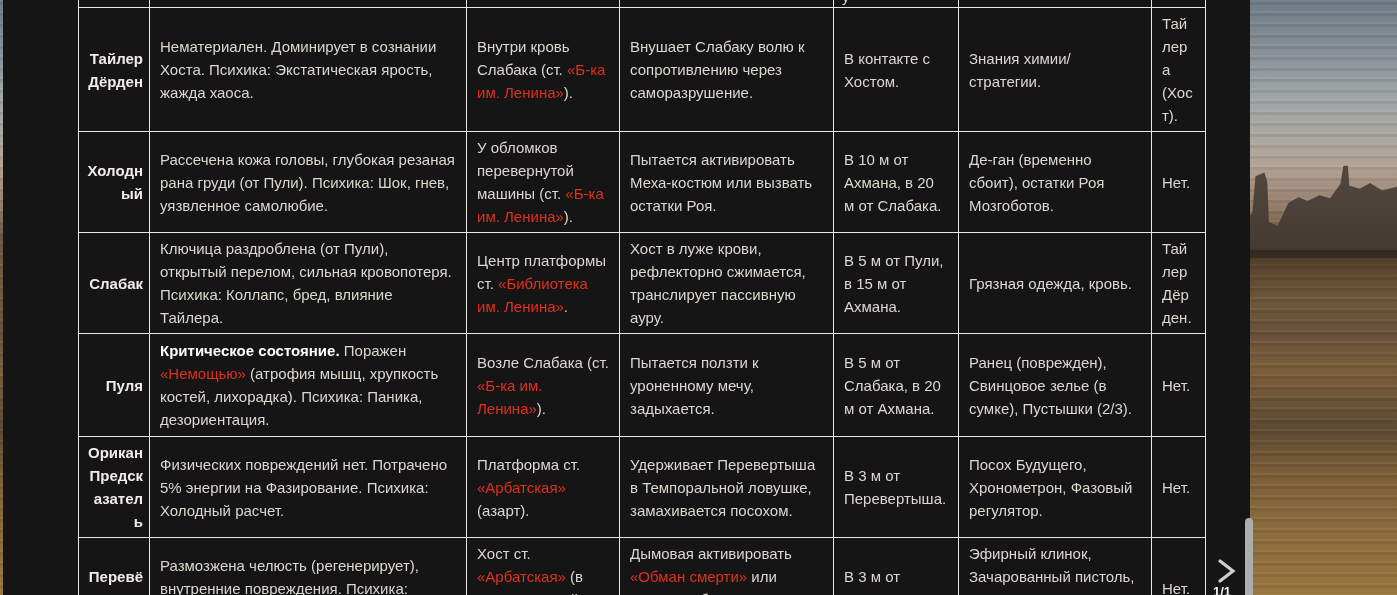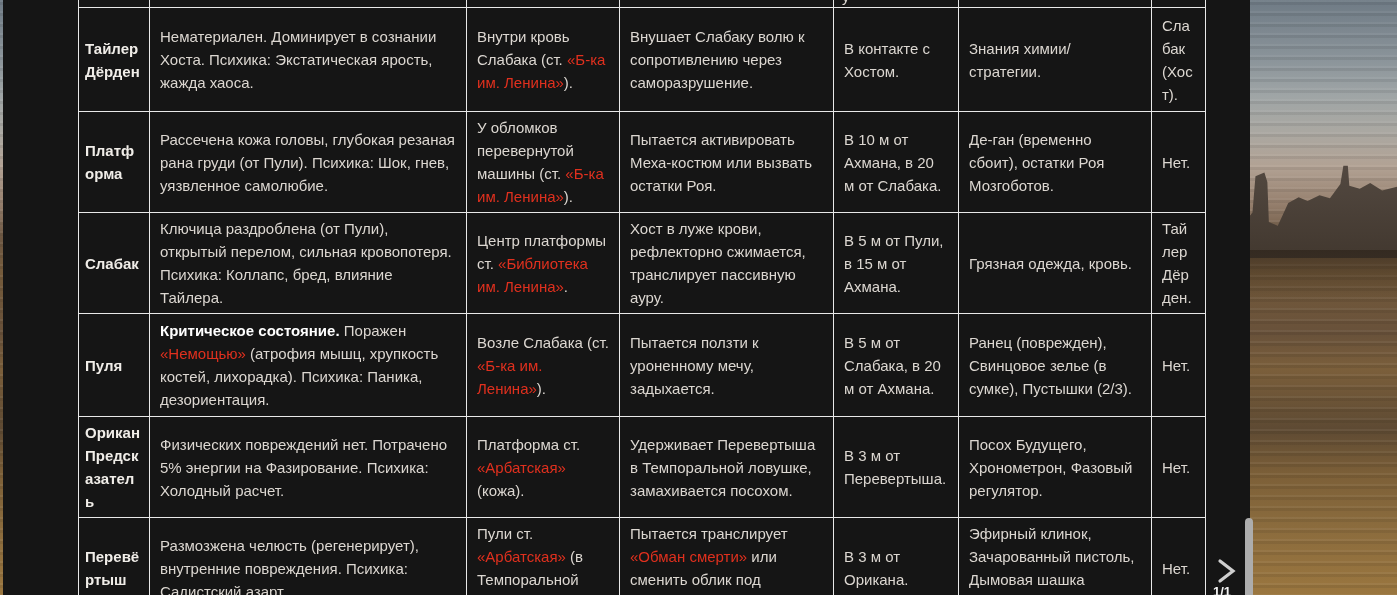--- a/index.html
+++ b/index.html
@@ -40,21 +40,21 @@
   
   .table-wrap{position:absolute;left:75px;top:-2px;}
   table{
     border-collapse:collapse;table-layout:fixed;width:1127px;
     color:#dcd7d1;font-size:15px;line-height:23px;
   }
   td{
     border:1px solid #e8e8e8;vertical-align:middle;
     padding:4px 10px;overflow-wrap:anywhere;
   }
-  td.name-cell{font-weight:700;color:#f0ede8;padding:4px 6px;}
+  td.name-cell{font-weight:700;color:#f0ede8;padding:4px 6px;text-align:right;}
   tr.partial-row td{height:8px;padding:0;position:relative;overflow:hidden;}
   tr.partial-row span{position:absolute;top:-14px;left:8px;white-space:nowrap;}
   tr.r1{height:104px;} tr.r2{height:98px;} tr.r3{height:100px;}
   tr.r4{height:103px;} tr.r5{height:78px;border-radius:9px;} tr.r6{height:96px;}
   .seg-red{color:#e0301e;}
   .seg-bold{font-weight:700;color:#ffffff;}
   
   .scroll-thumb{
     position:absolute;left:1242px;top:518px;width:8px;height:82px;
     background:#adadad;border-radius:4px 4px 0 0;cursor:pointer;
@@ -99,24 +99,24 @@
             <td></td>
             <td></td>
           </tr>
           <tr class="r1">
             <td class="name-cell">Тайлер Дёрден</td>
             <td><span>Нематериален. Доминирует в сознании Хоста. Психика: Экстатическая ярость, жажда хаоса.</span></td>
             <td><span>Внутри кровь Слабака (ст. </span><span class="seg-red">«Б-ка им. Ленина»</span><span>).</span></td>
             <td><span>Внушает Слабаку волю к сопротивлению через саморазрушение.</span></td>
             <td><span>В контакте с Хостом.</span></td>
             <td><span>Знания химии/стратегии.</span></td>
-            <td><span>Слабак (Хост).</span></td>
+            <td><span>Тайлера (Хост).</span></td>
           </tr>
           <tr class="r2">
-            <td class="name-cell">Платформа</td>
+            <td class="name-cell">Холодный</td>
             <td><span>Рассечена кожа головы, глубокая резаная рана груди (от Пули). Психика: Шок, гнев, уязвленное самолюбие.</span></td>
             <td><span>У обломков перевернутой машины (ст. </span><span class="seg-red">«Б-ка им. Ленина»</span><span>).</span></td>
             <td><span>Пытается активировать Меха-костюм или вызвать остатки Роя.</span></td>
             <td><span>В 10 м от Ахмана, в 20 м от Слабака.</span></td>
             <td><span>Де-ган (временно сбоит), остатки Роя Мозгоботов.</span></td>
             <td><span>Нет.</span></td>
           </tr>
           <tr class="r3">
             <td class="name-cell">Слабак</td>
             <td><span>Ключица раздроблена (от Пули), открытый перелом, сильная кровопотеря. Психика: Коллапс, бред, влияние Тайлера.</span></td>
@@ -131,31 +131,31 @@
             <td><span class="seg-bold">Критическое состояние.</span><span> Поражен </span><span class="seg-red">«Немощью»</span><span> (атрофия мышц, хрупкость костей, лихорадка). Психика: Паника, дезориентация.</span></td>
             <td><span>Возле Слабака (ст. </span><span class="seg-red">«Б-ка им. Ленина»</span><span>).</span></td>
             <td><span>Пытается ползти к уроненному мечу, задыхается.</span></td>
             <td><span>В 5 м от Слабака, в 20 м от Ахмана.</span></td>
             <td><span>Ранец (поврежден), Свинцовое зелье (в сумке), Пустышки (2/3).</span></td>
             <td><span>Нет.</span></td>
           </tr>
           <tr class="r5">
             <td class="name-cell">Орикан Предсказатель</td>
             <td><span>Физических повреждений нет. Потрачено 5% энергии на Фазирование. Психика: Холодный расчет.</span></td>
-            <td><span>Платформа ст. </span><span class="seg-red">«Арбатская»</span><span> (кожа).</span></td>
+            <td><span>Платформа ст. </span><span class="seg-red">«Арбатская»</span><span> (азарт).</span></td>
             <td><span>Удерживает Перевертыша в Темпоральной ловушке, замахивается посохом.</span></td>
             <td><span>В 3 м от Перевертыша.</span></td>
             <td><span>Посох Будущего, Хронометрон, Фазовый регулятор.</span></td>
             <td><span>Нет.</span></td>
           </tr>
           <tr class="r6">
             <td class="name-cell">Перевёртыш</td>
             <td><span>Размозжена челюсть (регенерирует), внутренние повреждения. Психика: Садистский азарт.</span></td>
-            <td><span>Пули ст. </span><span class="seg-red">«Арбатская»</span><span> (в Темпоральной ловушке).</span></td>
-            <td><span>Пытается транслирует </span><span class="seg-red">«Обман смерти»</span><span> или сменить облик под давлением времени.</span></td>
+            <td><span>Хост ст. </span><span class="seg-red">«Арбатская»</span><span> (в Темпоральной ловушке).</span></td>
+            <td><span>Дымовая активировать </span><span class="seg-red">«Обман смерти»</span><span> или сменить облик под давлением времени.</span></td>
             <td><span>В 3 м от Орикана.</span></td>
             <td><span>Эфирный клинок, Зачарованный пистоль, Дымовая шашка (использована).</span></td>
             <td><span>Нет.</span></td>
           </tr>
         </tbody>
     </table>
   </div>
 
   <div class="scroll-thumb"></div>
 

